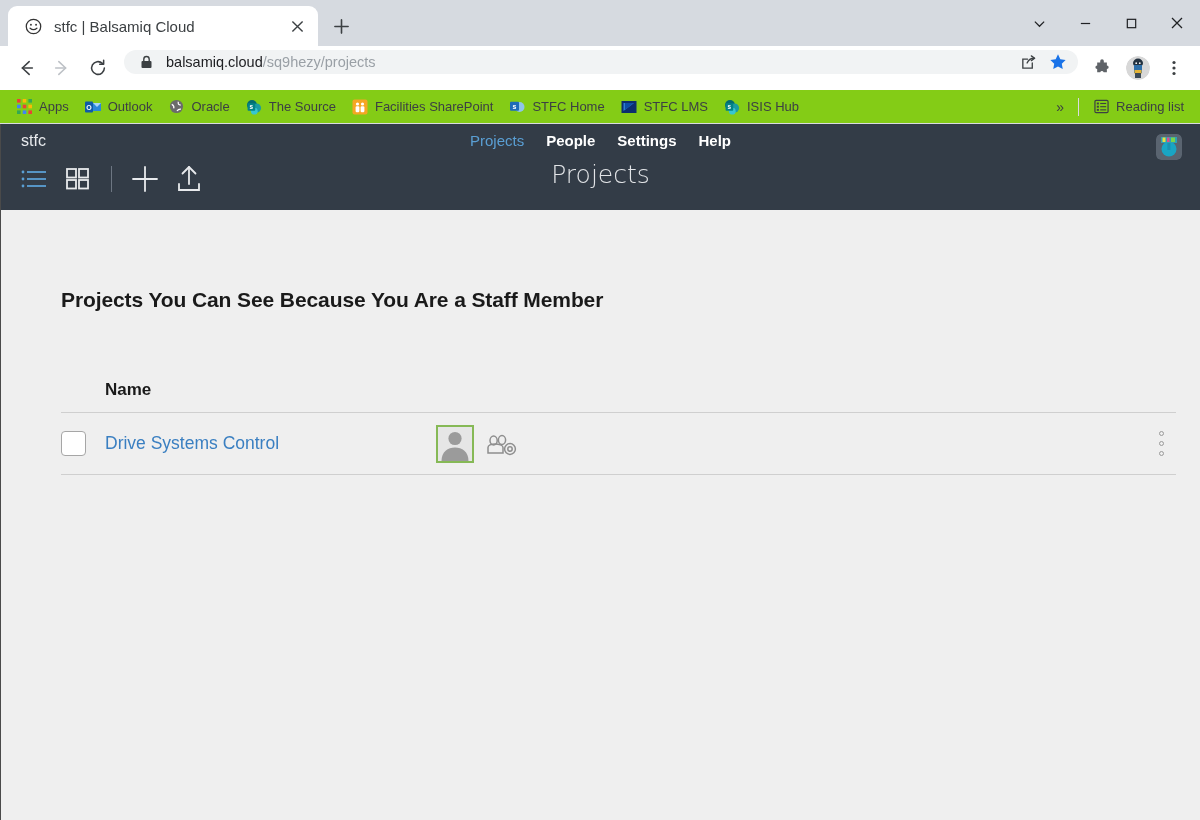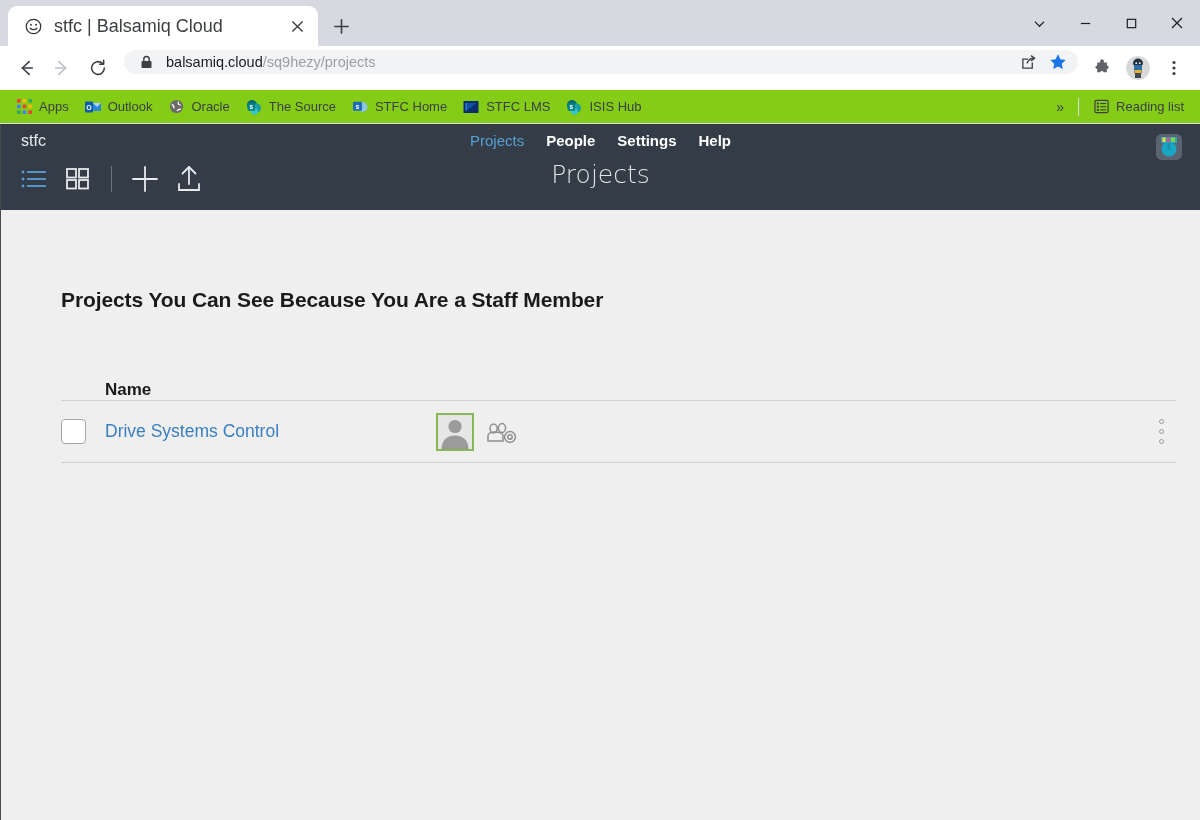--- a/index.html
+++ b/index.html
@@ -14,21 +14,21 @@
   .browser { width: 1200px; height: 820px; display: flex; flex-direction: column;
              background: #d6dae0; position: relative; }
 
   
   .tabstrip { height: 46px; background: #d6dae0; display: flex; align-items: flex-end;
               padding-left: 8px; position: relative; }
   .tab { width: 310px; height: 40px; background: #ffffff; border-radius: 9px 9px 0 0;
          display: flex; align-items: center; padding: 0 10px 0 16px; position: relative; }
   .tab-favicon { width: 18px; height: 18px; flex: 0 0 18px; margin-right: 12px;
                  display: flex; align-items: center; justify-content: center; }
-  .tab-title { flex: 1; font-size: 18px; color: #3c4043; white-space: nowrap;
+  .tab-title { flex: 1; font-size: 15px; color: #3c4043; white-space: nowrap;
                overflow: hidden; text-overflow: ellipsis; }
   .tab-close { width: 22px; height: 22px; display: flex; align-items: center;
                justify-content: center; color: #5f6368; }
   .newtab { width: 34px; height: 34px; margin-left: 6px; margin-bottom: 3px;
             display: flex; align-items: center; justify-content: center; }
 
   .wincontrols { position: absolute; right: 0; top: 0; height: 46px; display: flex;
                  align-items: center; }
   .wc { width: 46px; height: 46px; display: flex; align-items: center; justify-content: center;
         color: #202124; }
@@ -84,21 +84,21 @@
   .app-title { position: absolute; left: 0; right: 0; top: 36px; text-align: center;
                font-size: 25px; color: #e2e4e7; font-weight: 300;
                font-family: "DejaVu Sans", sans-serif; }
 
   
   .content { flex: 1; background: #efefef; padding: 0 24px; margin-left: 36px; }
   .section-title { font-size: 21px; font-weight: bold; color: #1a1a1a; margin-top: 78px;
                    letter-spacing: -0.1px; }
 
   .table { margin-top: 68px; }
-  .thead { display: flex; align-items: center; 
+  .thead { display: flex; align-items: center; padding-bottom: 12px;
            border-bottom: 1px solid #cfcfcf; gap: 8px; }
   .th { font-size: 17px; font-weight: bold; color: #1a1a1a; }
   .th-name { width: 375px; padding-left: 44px; }
   .th-members { flex: 1; }
 
   .trow { display: flex; align-items: center; height: 62px;
           border-bottom: 1px solid #cfcfcf; position: relative; }
   .cb-cell { width: 44px; display: flex; align-items: center; }
   .checkbox { width: 25px; height: 25px; background: #ffffff; border: 1px solid #a6a6a6;
               border-radius: 4px; }
@@ -292,20 +292,32 @@
           <circle cx="6" cy="6" r="5" fill="#036c70"></circle>
           <circle cx="10.5" cy="9" r="4.6" fill="#1a9ba1"></circle>
           <circle cx="8.3" cy="12.2" r="3.4" fill="#37c6d0"></circle>
           <rect x="1.6" y="4.2" width="7.6" height="7.6" rx="0.8" fill="#038387"></rect>
           <text x="5.4" y="10.2" font-size="6.4" fill="#ffffff" text-anchor="middle" font-family="Liberation Sans, sans-serif" font-weight="bold">s</text>
         </svg>
       </span>
       <span class="bm-label">The Source</span>
     </div>
 
+    <div class="bm">
+      <span class="bm-ico">
+        <svg width="16" height="16" viewBox="0 0 16 16">
+          <rect x="0.5" y="0.5" width="15" height="15" rx="2" fill="#f5a623"></rect>
+          <circle cx="5.5" cy="5" r="1.6" fill="#ffffff"></circle>
+          <circle cx="10.5" cy="5" r="1.6" fill="#ffffff"></circle>
+          <rect x="3.6" y="7.2" width="3.8" height="6" rx="1.2" fill="#ffffff"></rect>
+          <rect x="8.6" y="7.2" width="3.8" height="6" rx="1.2" fill="#ffffff"></rect>
+        </svg>
+      </span>
+      <span class="bm-label">Facilities SharePoint</span>
+    </div>
 
     <div class="bm">
       <span class="bm-ico">
         <svg width="16" height="16" viewBox="0 0 16 16">
           <circle cx="10.5" cy="8" r="5" fill="#8fc4ea"></circle>
           <rect x="1" y="2.8" width="9" height="9" rx="1" fill="#1e6bb8"></rect>
           <text x="5.5" y="9.6" font-size="7" fill="#ffffff" text-anchor="middle" font-family="Liberation Sans, sans-serif" font-weight="bold">s</text>
         </svg>
       </span>
       <span class="bm-label">STFC Home</span>

